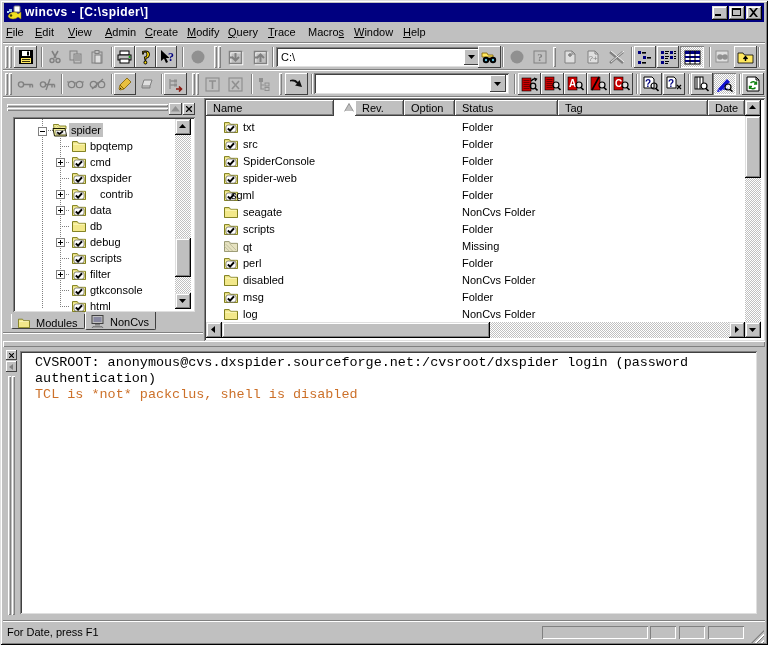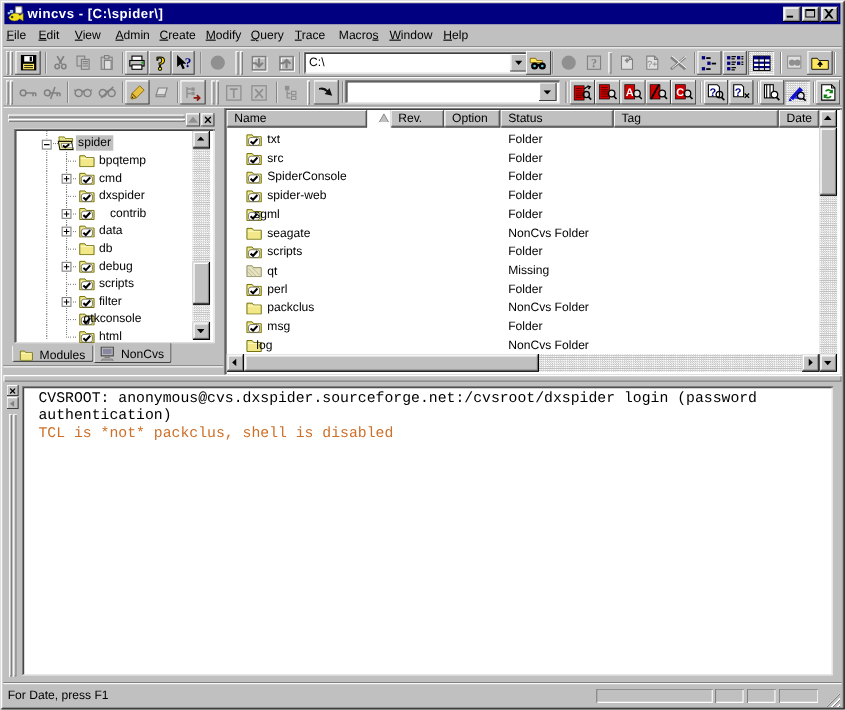--- a/index.html
+++ b/index.html
@@ -544,21 +544,21 @@
     <path d="M4.3 9.9 l2.6 2.3 4.6-5" stroke="#000" stroke-width="2.2" fill="none"></path>
   </svg>
 <div class="a" style="left:90px;top:268px;line-height:12px">filter</div>
 <div class="a" style="left:60px;top:290px;width:10px;height:1px;background-image:repeating-linear-gradient(to right,#808080 0 1px,transparent 1px 2px)"></div>
 <svg class="a" style="left:71px;top:283px" width="16" height="13" viewBox="0 0 16 15">
     <path d="M0.5 3 h5.5 l1.5 2 H15.5 v9.5 H0.5 z" fill="#f2e88a" stroke="#6b6b00" stroke-width="1"></path>
     <path d="M1.5 6 H14.5" stroke="#fffbc8" stroke-width="1"></path>
     <rect x="2.2" y="5.8" width="11.6" height="8.2" rx="2.5" fill="#fff" stroke="#404040" stroke-width="0.7"></rect>
     <path d="M4.3 9.9 l2.6 2.3 4.6-5" stroke="#000" stroke-width="2.2" fill="none"></path>
   </svg>
-<div class="a" style="left:76px;top:284px;line-height:12px">gtkconsole</div>
+<div class="a" style="left:90px;top:284px;line-height:12px">gtkconsole</div>
 <div class="a" style="left:60px;top:306px;width:10px;height:1px;background-image:repeating-linear-gradient(to right,#808080 0 1px,transparent 1px 2px)"></div>
 <svg class="a" style="left:71px;top:299px" width="16" height="13" viewBox="0 0 16 15">
     <path d="M0.5 3 h5.5 l1.5 2 H15.5 v9.5 H0.5 z" fill="#f2e88a" stroke="#6b6b00" stroke-width="1"></path>
     <path d="M1.5 6 H14.5" stroke="#fffbc8" stroke-width="1"></path>
     <rect x="2.2" y="5.8" width="11.6" height="8.2" rx="2.5" fill="#fff" stroke="#404040" stroke-width="0.7"></rect>
     <path d="M4.3 9.9 l2.6 2.3 4.6-5" stroke="#000" stroke-width="2.2" fill="none"></path>
   </svg>
 <div class="a" style="left:90px;top:300px;line-height:12px">html</div>
 <div class="a chk" style="left:175px;top:119px;width:16px;height:190px"></div>
 <div class="a rb2" style="left:175px;top:119px;width:16px;height:16px">
@@ -666,35 +666,35 @@
     <path d="M1.5 6 H14.5" stroke="#fffbc8" stroke-width="1"></path>
     <rect x="2.2" y="5.8" width="11.6" height="8.2" rx="2.5" fill="#fff" stroke="#404040" stroke-width="0.7"></rect>
     <path d="M4.3 9.9 l2.6 2.3 4.6-5" stroke="#000" stroke-width="2.2" fill="none"></path>
   </svg>
 <div class="a" style="left:243px;top:257px;line-height:12px">perl</div>
 <div class="a" style="left:462px;top:257px;line-height:12px">Folder</div>
 <svg class="a" style="left:223px;top:273px" width="16" height="13" viewBox="0 0 16 15">
     <path d="M0.5 3 h5.5 l1.5 2 H15.5 v9.5 H0.5 z" fill="#f2e88a" stroke="#6b6b00" stroke-width="1"></path>
     <path d="M1.5 6 H14.5" stroke="#fffbc8" stroke-width="1"></path>
   </svg>
-<div class="a" style="left:243px;top:274px;line-height:12px">packclus</div>
+<div class="a" style="left:243px;top:274px;line-height:12px">disabled</div>
 <div class="a" style="left:462px;top:274px;line-height:12px">NonCvs Folder</div>
 <svg class="a" style="left:223px;top:290px" width="16" height="13" viewBox="0 0 16 15">
     <path d="M0.5 3 h5.5 l1.5 2 H15.5 v9.5 H0.5 z" fill="#f2e88a" stroke="#6b6b00" stroke-width="1"></path>
     <path d="M1.5 6 H14.5" stroke="#fffbc8" stroke-width="1"></path>
     <rect x="2.2" y="5.8" width="11.6" height="8.2" rx="2.5" fill="#fff" stroke="#404040" stroke-width="0.7"></rect>
     <path d="M4.3 9.9 l2.6 2.3 4.6-5" stroke="#000" stroke-width="2.2" fill="none"></path>
   </svg>
 <div class="a" style="left:243px;top:291px;line-height:12px">msg</div>
 <div class="a" style="left:462px;top:291px;line-height:12px">Folder</div>
 <svg class="a" style="left:223px;top:307px" width="16" height="13" viewBox="0 0 16 15">
     <path d="M0.5 3 h5.5 l1.5 2 H15.5 v9.5 H0.5 z" fill="#f2e88a" stroke="#6b6b00" stroke-width="1"></path>
     <path d="M1.5 6 H14.5" stroke="#fffbc8" stroke-width="1"></path>
   </svg>
-<div class="a" style="left:233px;top:308px;line-height:12px">log</div>
+<div class="a" style="left:243px;top:308px;line-height:12px">log</div>
 <div class="a" style="left:462px;top:308px;line-height:12px">NonCvs Folder</div>
 <div class="a chk" style="left:745px;top:100px;width:16px;height:238px"></div>
 <div class="a rb2" style="left:745px;top:100px;width:16px;height:16px">
     <svg class="a" style="left:4px;top:5px" width="7" height="4" viewBox="0 0 7 4">
       <path d="M0 4 h7 L3.5 0 z" fill="#000"></path>
     </svg>
   </div>
 <div class="a rb2" style="left:745px;top:116px;width:16px;height:62px"></div>
 <div class="a rb2" style="left:745px;top:322px;width:16px;height:16px">
     <svg class="a" style="left:4px;top:6px" width="7" height="4" viewBox="0 0 7 4">

